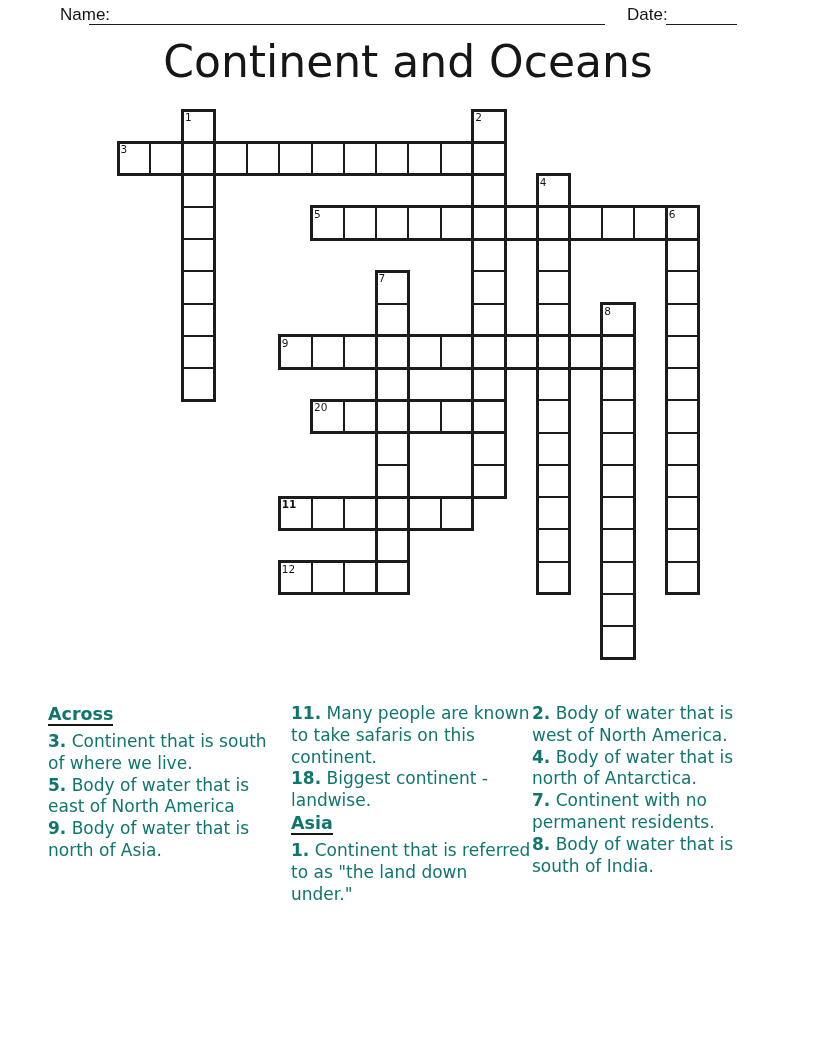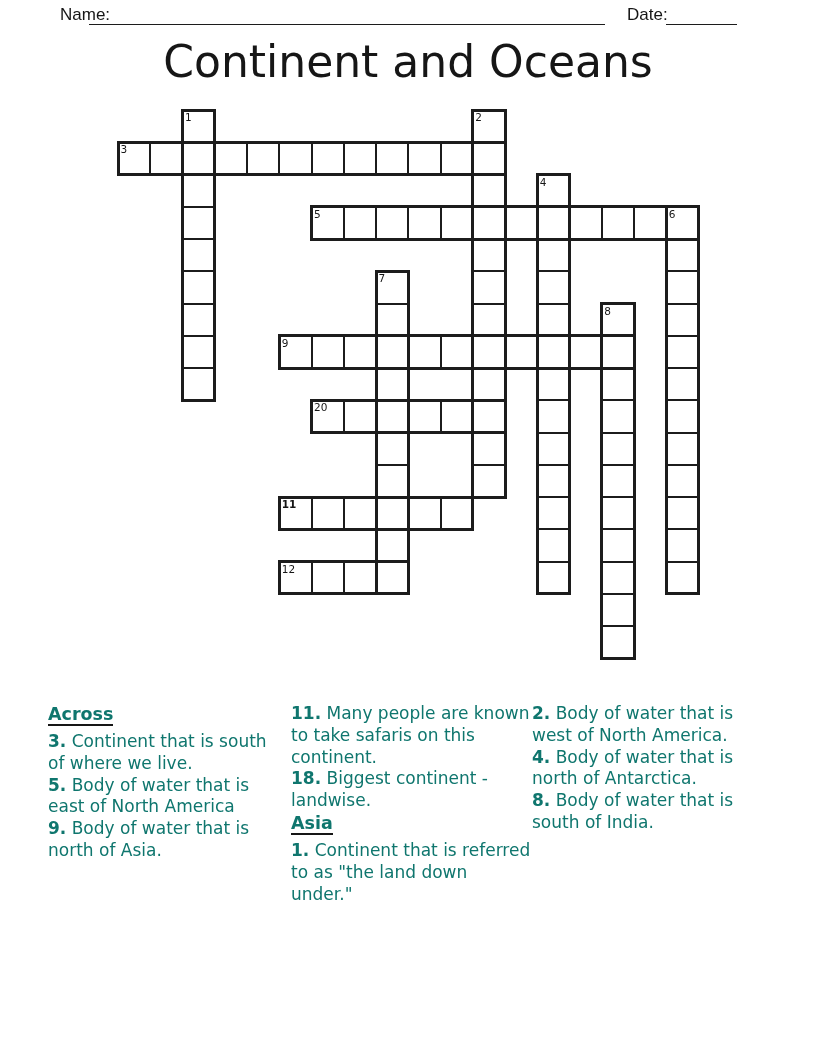--- a/index.html
+++ b/index.html
@@ -184,14 +184,15 @@
   </div>
 <div class="clue-col" id="col2">
     <div class="clue"><b>11.</b> Many people are known to take safaris on this continent.</div>
     <div class="clue"><b>18.</b> Biggest continent - landwise.</div>
     <div class="clue-header"><span>Asia</span></div>
     <div class="clue"><b>1.</b> Continent that is referred to as "the land down under."</div>
   </div>
 <div class="clue-col" id="col3">
     <div class="clue"><b>2.</b> Body of water that is west of North America.</div>
     <div class="clue"><b>4.</b> Body of water that is north of Antarctica.</div>
+    <div class="clue"><b>7.</b> Continent with no permanent residents.</div>
     <div class="clue"><b>8.</b> Body of water that is south of India.</div>
   </div>
 
 </body></html>

